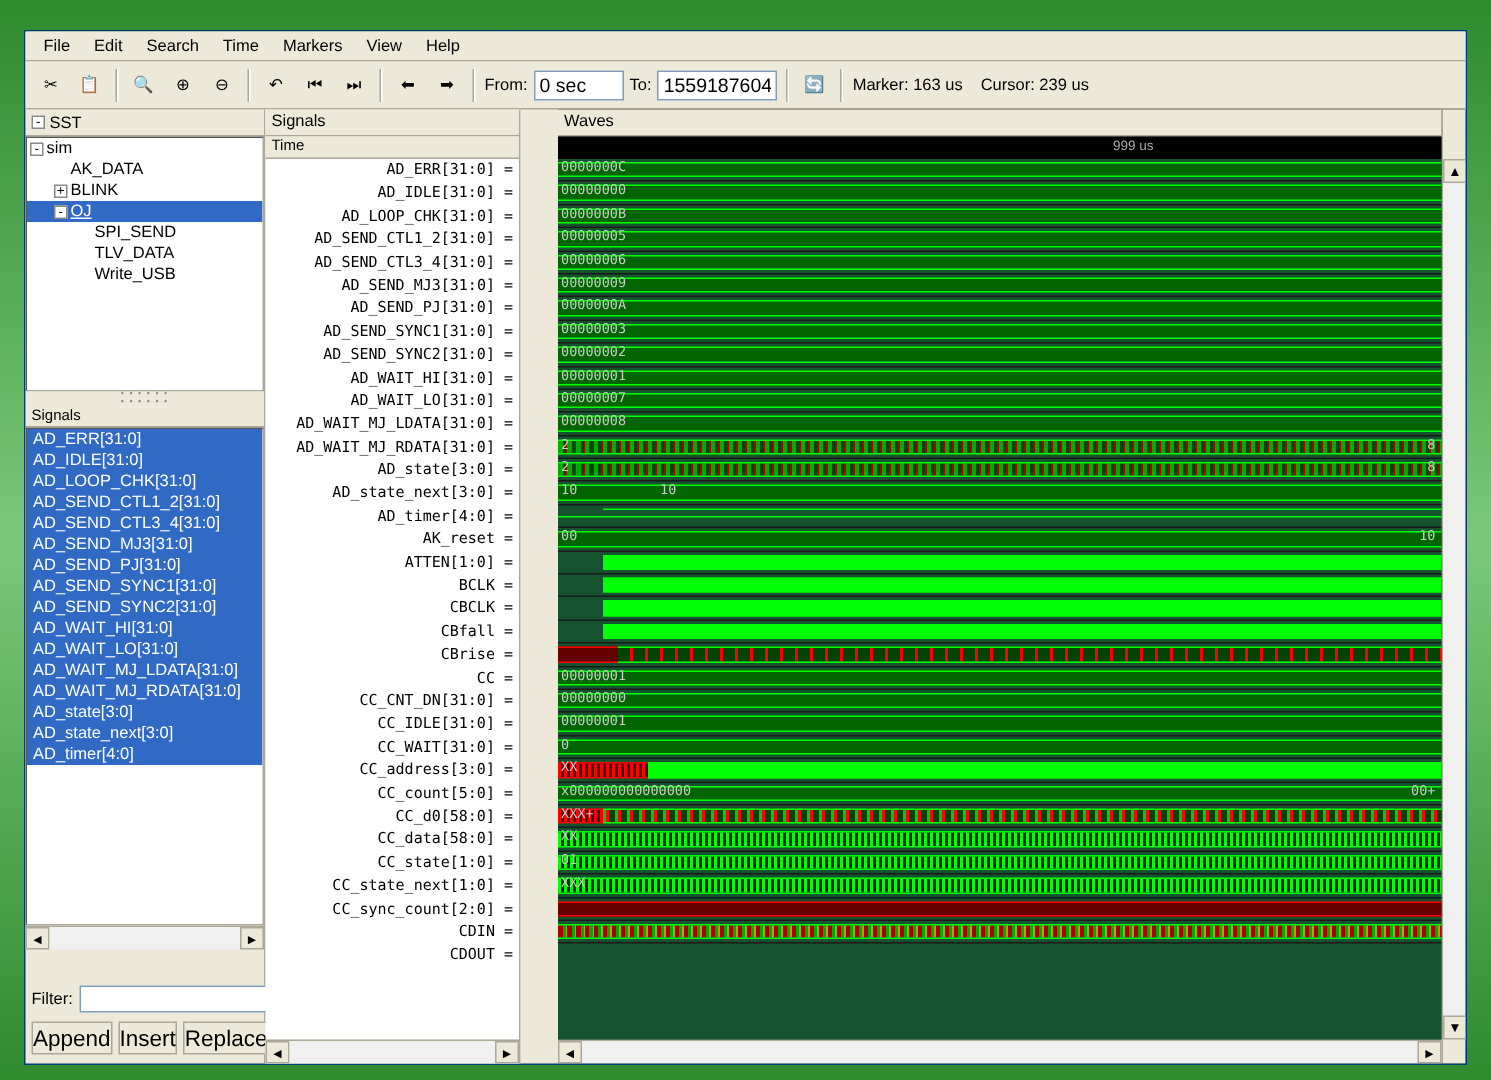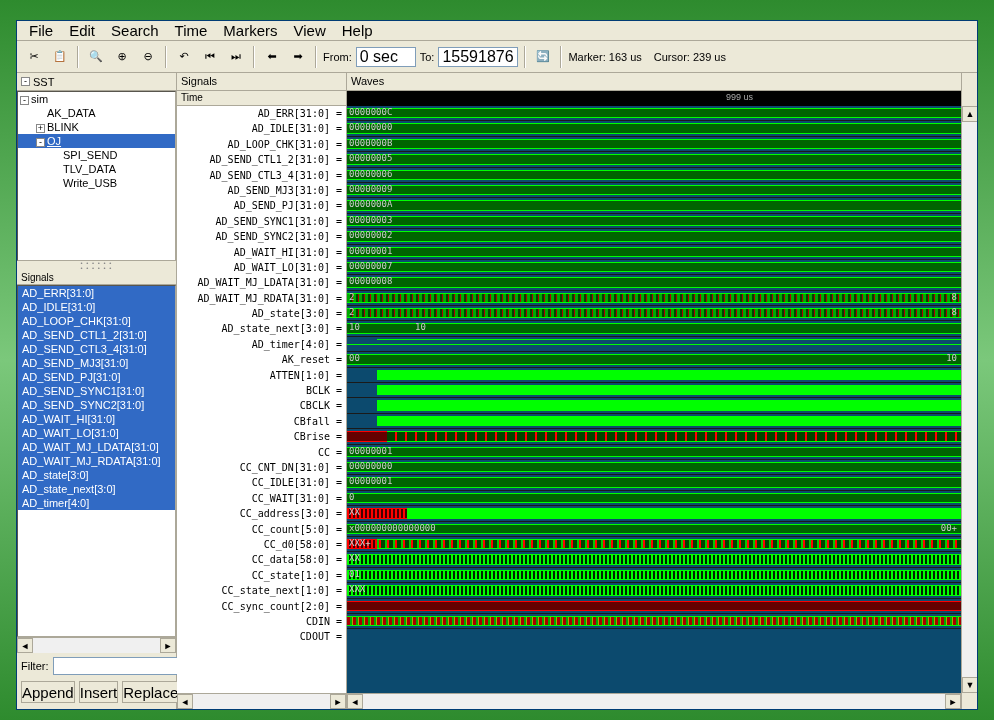--- a/index.html
+++ b/index.html
@@ -4,50 +4,50 @@
 <style>
 * { margin: 0; padding: 0; box-sizing: border-box; font-family: Tahoma, sans-serif; }
 body { background: linear-gradient(to bottom, #2e8b2e 0%, #7bc87b 50%, #2e8b2e 100%); width: 994px; height: 720px; position: relative; overflow: hidden; }
 .window { position: absolute; top: 20px; left: 16px; right: 16px; bottom: 10px; background: #ece9d8; border: 1px solid #003c74; display: flex; flex-direction: column; }
 .titlebar { height: 25px; background: linear-gradient(to bottom, #0058e6 0%, #3d91ff 3%, #0054e3 6%, #0054e3 90%, #003cb3 100%); display: flex; align-items: center; padding: 0 2px 0 6px; color: white; }
 .titlebar-icon { width: 16px; height: 16px; background: #0a0; margin-right: 4px; border: 1px solid #fff; }
 .titlebar-text { font-size: 12px; flex: 1; }
 .titlebar-btns { display: flex; gap: 2px; }
 .titlebar-btn { width: 20px; height: 20px; background: linear-gradient(to bottom, #5aa1ff, #2a6de8); border: 1px solid #fff; border-radius: 3px; display: flex; align-items: center; justify-content: center; font-size: 11px; font-weight: bold; color: white; cursor: pointer; }
 .titlebar-btn.close { background: linear-gradient(to bottom, #ff9a6c, #e8603c); }
-.menubar { height: 20px; background: #ece9d8; display: flex; align-items: center; padding: 0 4px; font-size: 15px; border-bottom: 1px solid #aca899; }
+.menubar { height: 20px; background: #ece9d8; display: flex; align-items: center; padding: 0 4px; font-size: 11px; border-bottom: 1px solid #aca899; }
 .menu-item { padding: 2px 8px; cursor: pointer; }
 .toolbar { height: 32px; background: #ece9d8; display: flex; align-items: center; padding: 0 6px; gap: 4px; border-bottom: 1px solid #aca899; font-size: 11px; }
 .tool-btn { width: 22px; height: 22px; border: 1px solid transparent; display: flex; align-items: center; justify-content: center; cursor: pointer; }
 .tool-sep { width: 2px; height: 22px; border-left: 1px solid #aca899; border-right: 1px solid #fff; margin: 0 2px; }
 .tool-label { font-size: 11px; }
-.tool-input { height: 20px; font-size: 16px; border: 1px solid #7f9db9; padding: 0 3px; }
+.tool-input { height: 20px; font-size: 13px; border: 1px solid #7f9db9; padding: 0 3px; }
 .content { flex: 1; display: flex; overflow: hidden; }
 .left-panel { width: 160px; display: flex; flex-direction: column; border-right: 1px solid #aca899; }
 .panel-header { height: 18px; background: #ece9d8; border-bottom: 1px solid #aca899; font-size: 11px; padding: 2px 4px; display: flex; align-items: center; }
 .tree { flex: 0 0 170px; background: white; overflow: auto; font-size: 11px; border: 1px inset #aca899; }
 .tree-item { padding: 1px 2px; white-space: nowrap; cursor: pointer; }
 .tree-item.indent1 { padding-left: 18px; }
 .tree-item.indent2 { padding-left: 34px; }
 .tree-item.selected { background: #316ac5; color: white; text-decoration: underline; }
 .tree-expand { display: inline-block; width: 9px; height: 9px; border: 1px solid #888; text-align: center; line-height: 7px; font-size: 9px; margin-right: 2px; background: white; color: black; }
 .signals-list { flex: 1; background: white; overflow: auto; font-size: 11px; border: 1px inset #aca899; }
 .sig-item { padding: 1px 4px; background: #316ac5; color: white; white-space: nowrap; cursor: pointer; }
-.filter-row { padding: 4px; display: flex; align-items: center; gap: 4px; font-size: 11px; }
+.filter-row { padding: 4px; display: flex; align-items: center; gap: 4px; font-size: 11px; margin-top: 20px; }
 .filter-input { flex: 1; height: 18px; border: 1px solid #7f9db9; }
 .btn-row { padding: 2px 4px 6px; display: flex; gap: 4px; }
 .small-btn { flex: 1; height: 22px; font-size: 15px; border: 1px solid #aca899; background: #ece9d8; cursor: pointer; }
 .grip { height: 10px; background: #ece9d8; cursor: ns-resize; text-align: center; color: #888; font-size: 6px; letter-spacing: 1px; line-height: 5px; }
 .mid-panel { width: 170px; display: flex; flex-direction: column; border-right: 1px solid #aca899; background: white; }
 .sig-names { flex: 1; overflow: hidden; font-size: 10px; }
 .sig-row { height: 15.4px; text-align: right; padding-right: 4px; white-space: nowrap; line-height: 15.4px; font-family: monospace; }
-.right-panel { flex: 1; display: flex; flex-direction: column; background: black; overflow: hidden; }
+.right-panel { flex: 1; display: flex; flex-direction: column; background: black; overflow: hidden; margin-left: 25px; }
 .wave-header { height: 18px; background: #ece9d8; color: black; font-size: 11px; padding: 2px 4px; border-bottom: 1px solid #aca899; }
 .wave-time { height: 15px; background: black; color: #aaa; font-size: 9px; text-align: center; position: relative; }
-.wave-body { flex: 1; position: relative; background: #0c4a6e; }
+.wave-body { flex: 1; position: relative; background: #14532d; }
 .wave-row { height: 15.4px; position: relative; border-bottom: 1px solid #1a1a1a; }
 .wave-val { position: absolute; left: 2px; top: 1px; color: #ccc; font-size: 9px; font-family: monospace; z-index: 2; }
 .wave-bus { position: absolute; left: 0; right: 0; top: 2px; bottom: 2px; background: #006400; border-top: 1px solid #0f0; border-bottom: 1px solid #0f0; }
 .wave-bus.bright { background: #0f0; }
 .wave-bus.red { background: #640000; border-color: #f00; }
 .wave-bus.redx { background: repeating-linear-gradient(90deg, #f00 0, #f00 2px, #400 2px, #400 4px); border-color: #f00; }
 .wave-bus.mix { background: repeating-linear-gradient(90deg, #0a0 0, #0a0 3px, #040 3px, #040 5px, #a00 5px, #a00 6px); border-color: #0f0; }
 .wave-line { position: absolute; left: 0; right: 0; top: 50%; height: 1px; background: #0f0; }
 .wave-high { position: absolute; top: 2px; height: 10px; background: #0f0; }
 .scrollbar-h { height: 16px; background: #ece9d8; border-top: 1px solid #aca899; display: flex; }
@@ -198,21 +198,21 @@
           <div class="sb-track"></div>
           <div class="sb-arrow">►</div>
       </div>
     </div>
 
     <div class="right-panel">
       <div class="wave-area">
         <div style="flex:1;display:flex;flex-direction:column">
           <div class="wave-header">Waves</div>
           <div class="wave-time">
-            <span style="position:absolute;right:208px;top:1px">999 us</span>
+            <span style="position:absolute;right:192px;top:1px">999 us</span>
           </div>
           <div class="wave-body" id="waves">
               <div class="wave-row">
                 <span class="wave-val">0000000C</span>
                 <div class="wave-bus"></div>
               </div>
               <div class="wave-row">
                 <span class="wave-val">00000000</span>
                 <div class="wave-bus"></div>
               </div>

